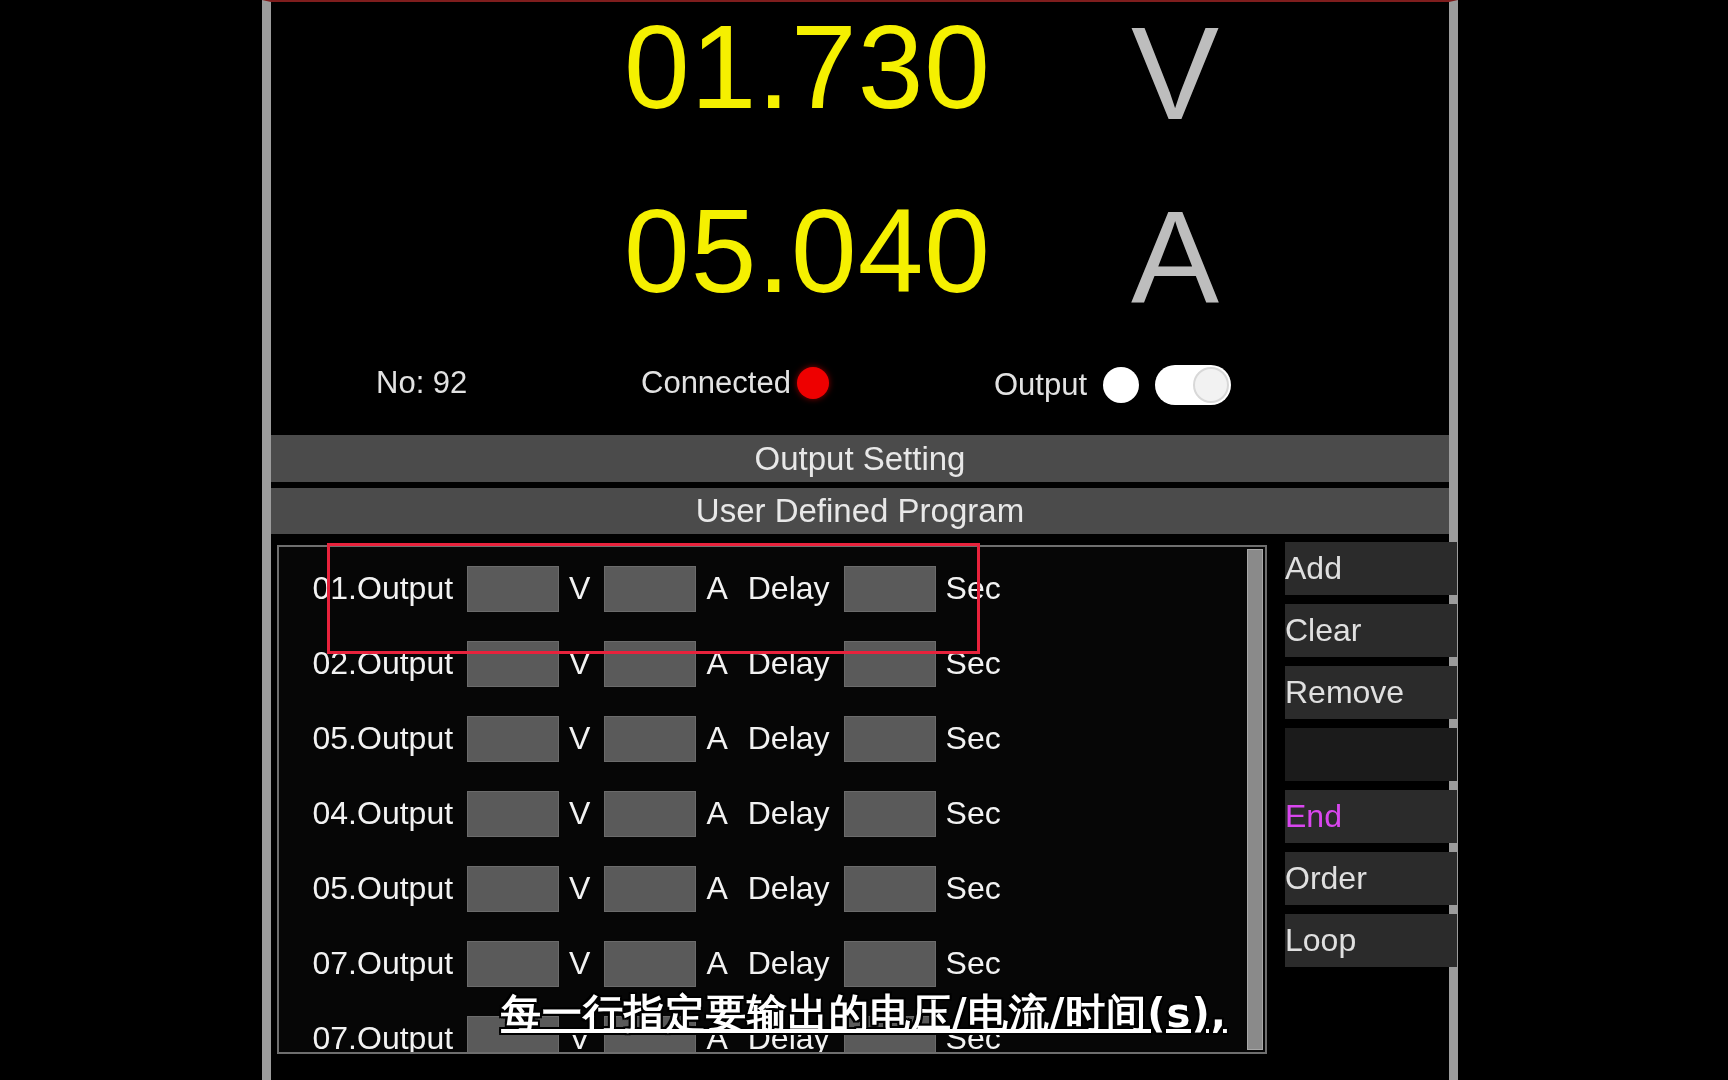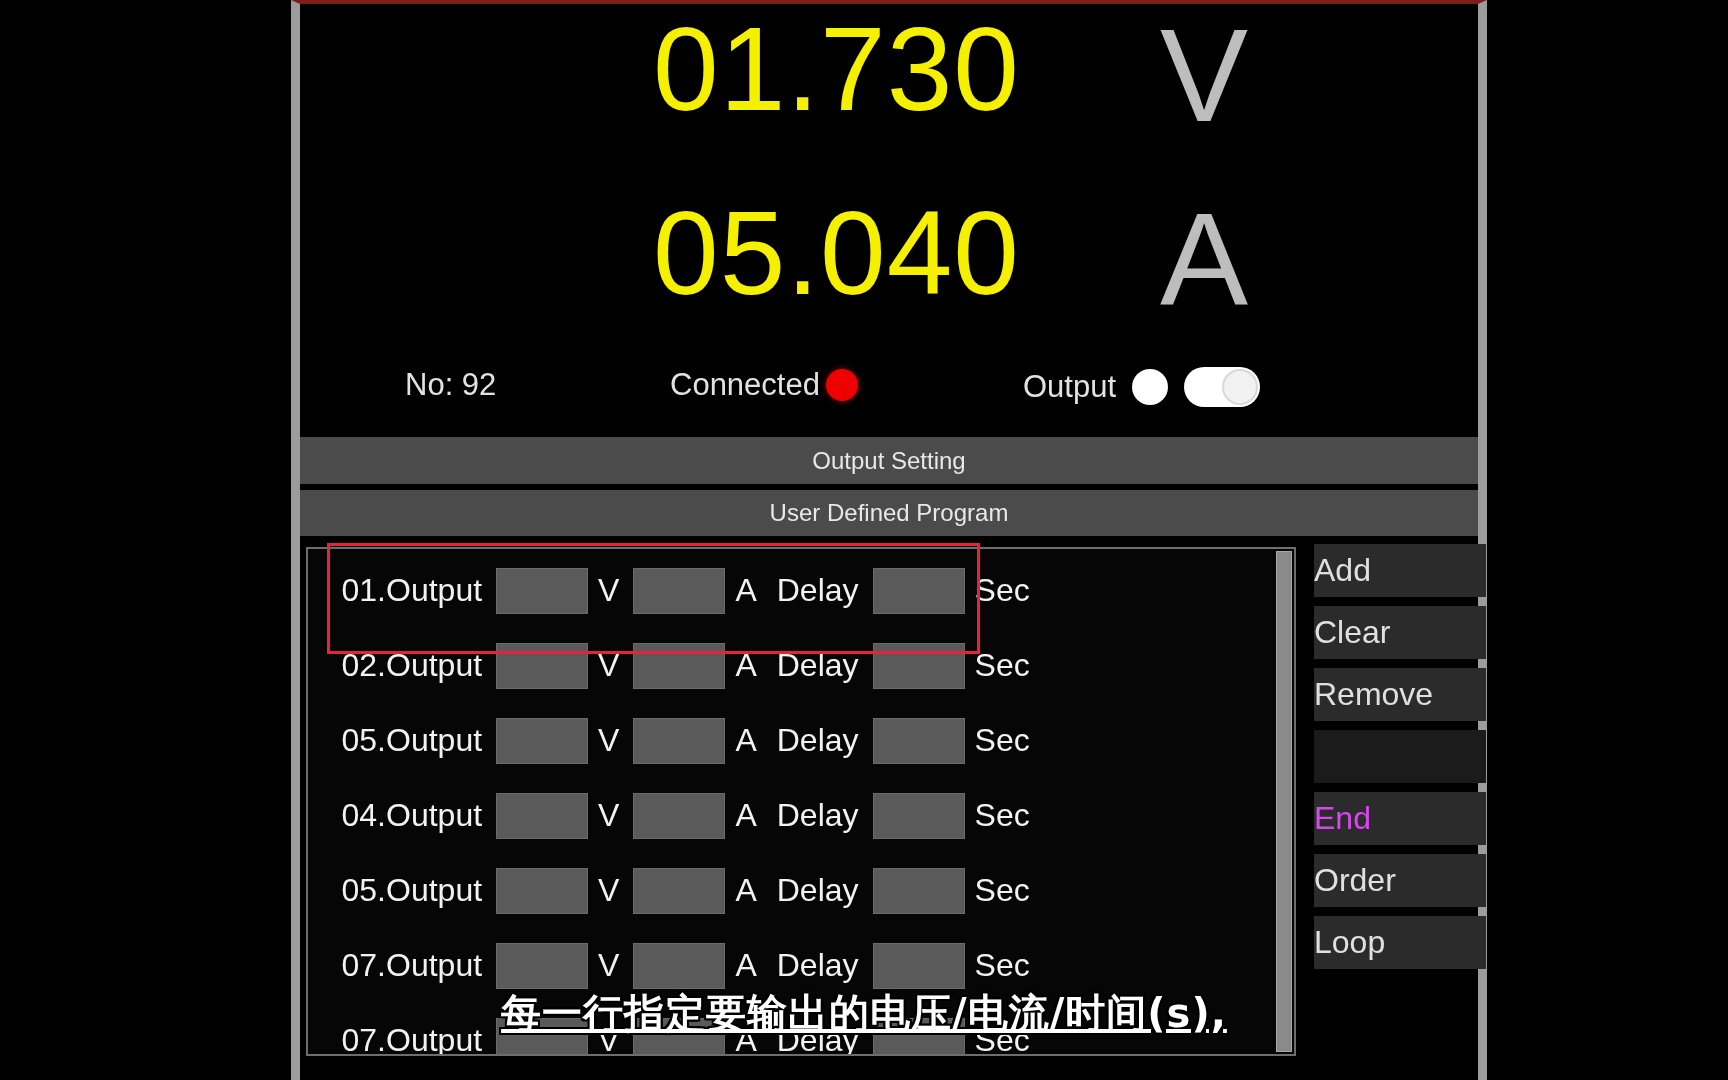--- a/index.html
+++ b/index.html
@@ -16,22 +16,21 @@
   }
 
   
   .panel {
     position: absolute;
     left: 262px; top: 0px;
     width: 1196px; height: 1080px;
     background: #000000;
     border-left: 9px solid #9c9c9c;
     border-right: 9px solid #9c9c9c;
-    border-top: 4px solid #7f1d1d;
-    margin-left: 29px;
+    border-top: 2px solid #7f1d1d;
   }
 
   
   .readout {
     position: relative;
     width: 100%;
     height: 433px;
     background: #000000;
   }
   .meter-row {
@@ -110,21 +109,21 @@
     background: #f2f2f2;
     border: 2px solid #d8d8d8;
   }
 
   
   .sec-head {
     width: 100%;
     background: #4b4b4b;
     color: #e8e8e8;
     text-align: center;
-    font-size: 24px;
+    font-size: 33px;
     line-height: 47px;
     height: 47px;
   }
   .sec-gap { height: 6px; background: #000; width: 100%; }
   .sec-head.sub { height: 46px; line-height: 46px; }
 
   
   .body-area {
     position: relative;
     width: 100%;

